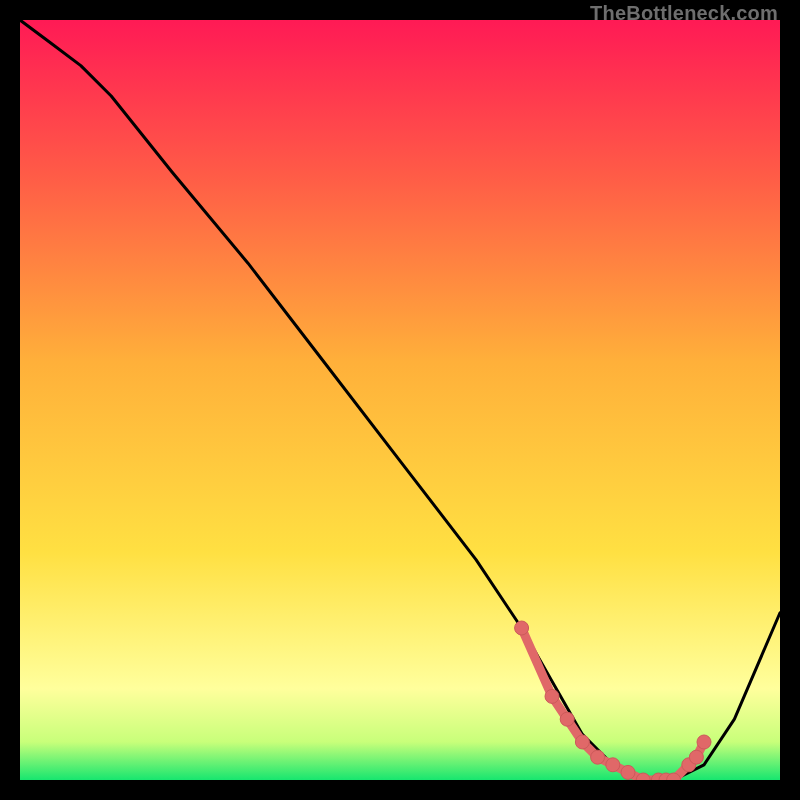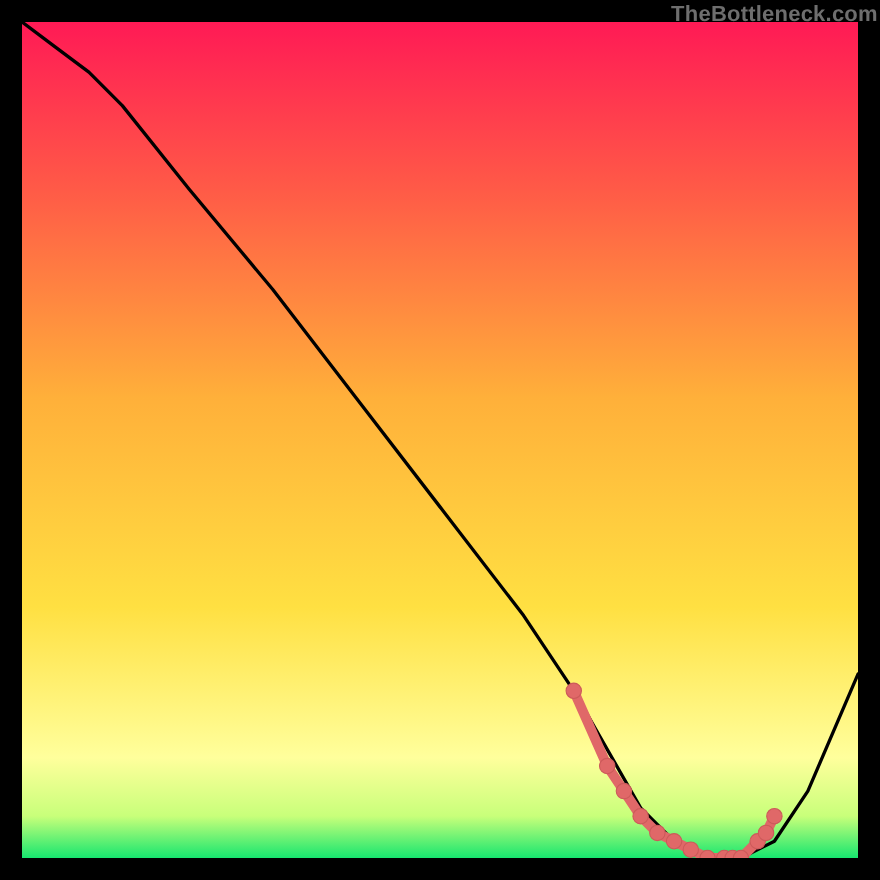--- a/index.html
+++ b/index.html
@@ -22,21 +22,21 @@
     position: absolute;
     left: 20px;
     top: 20px;
     width: 760px;
     height: 760px;
   }
   svg { display: block; }
   .watermark {
     position: absolute;
     top: 2px;
-    right: 2px;
+    right: 22px;
     font-family: Arial, Helvetica, sans-serif;
     font-size: 20px;
     font-weight: 600;
     color: #6e6e6e;
     letter-spacing: 0.2px;
   }
 </style>
 </head>
 <body>
 

